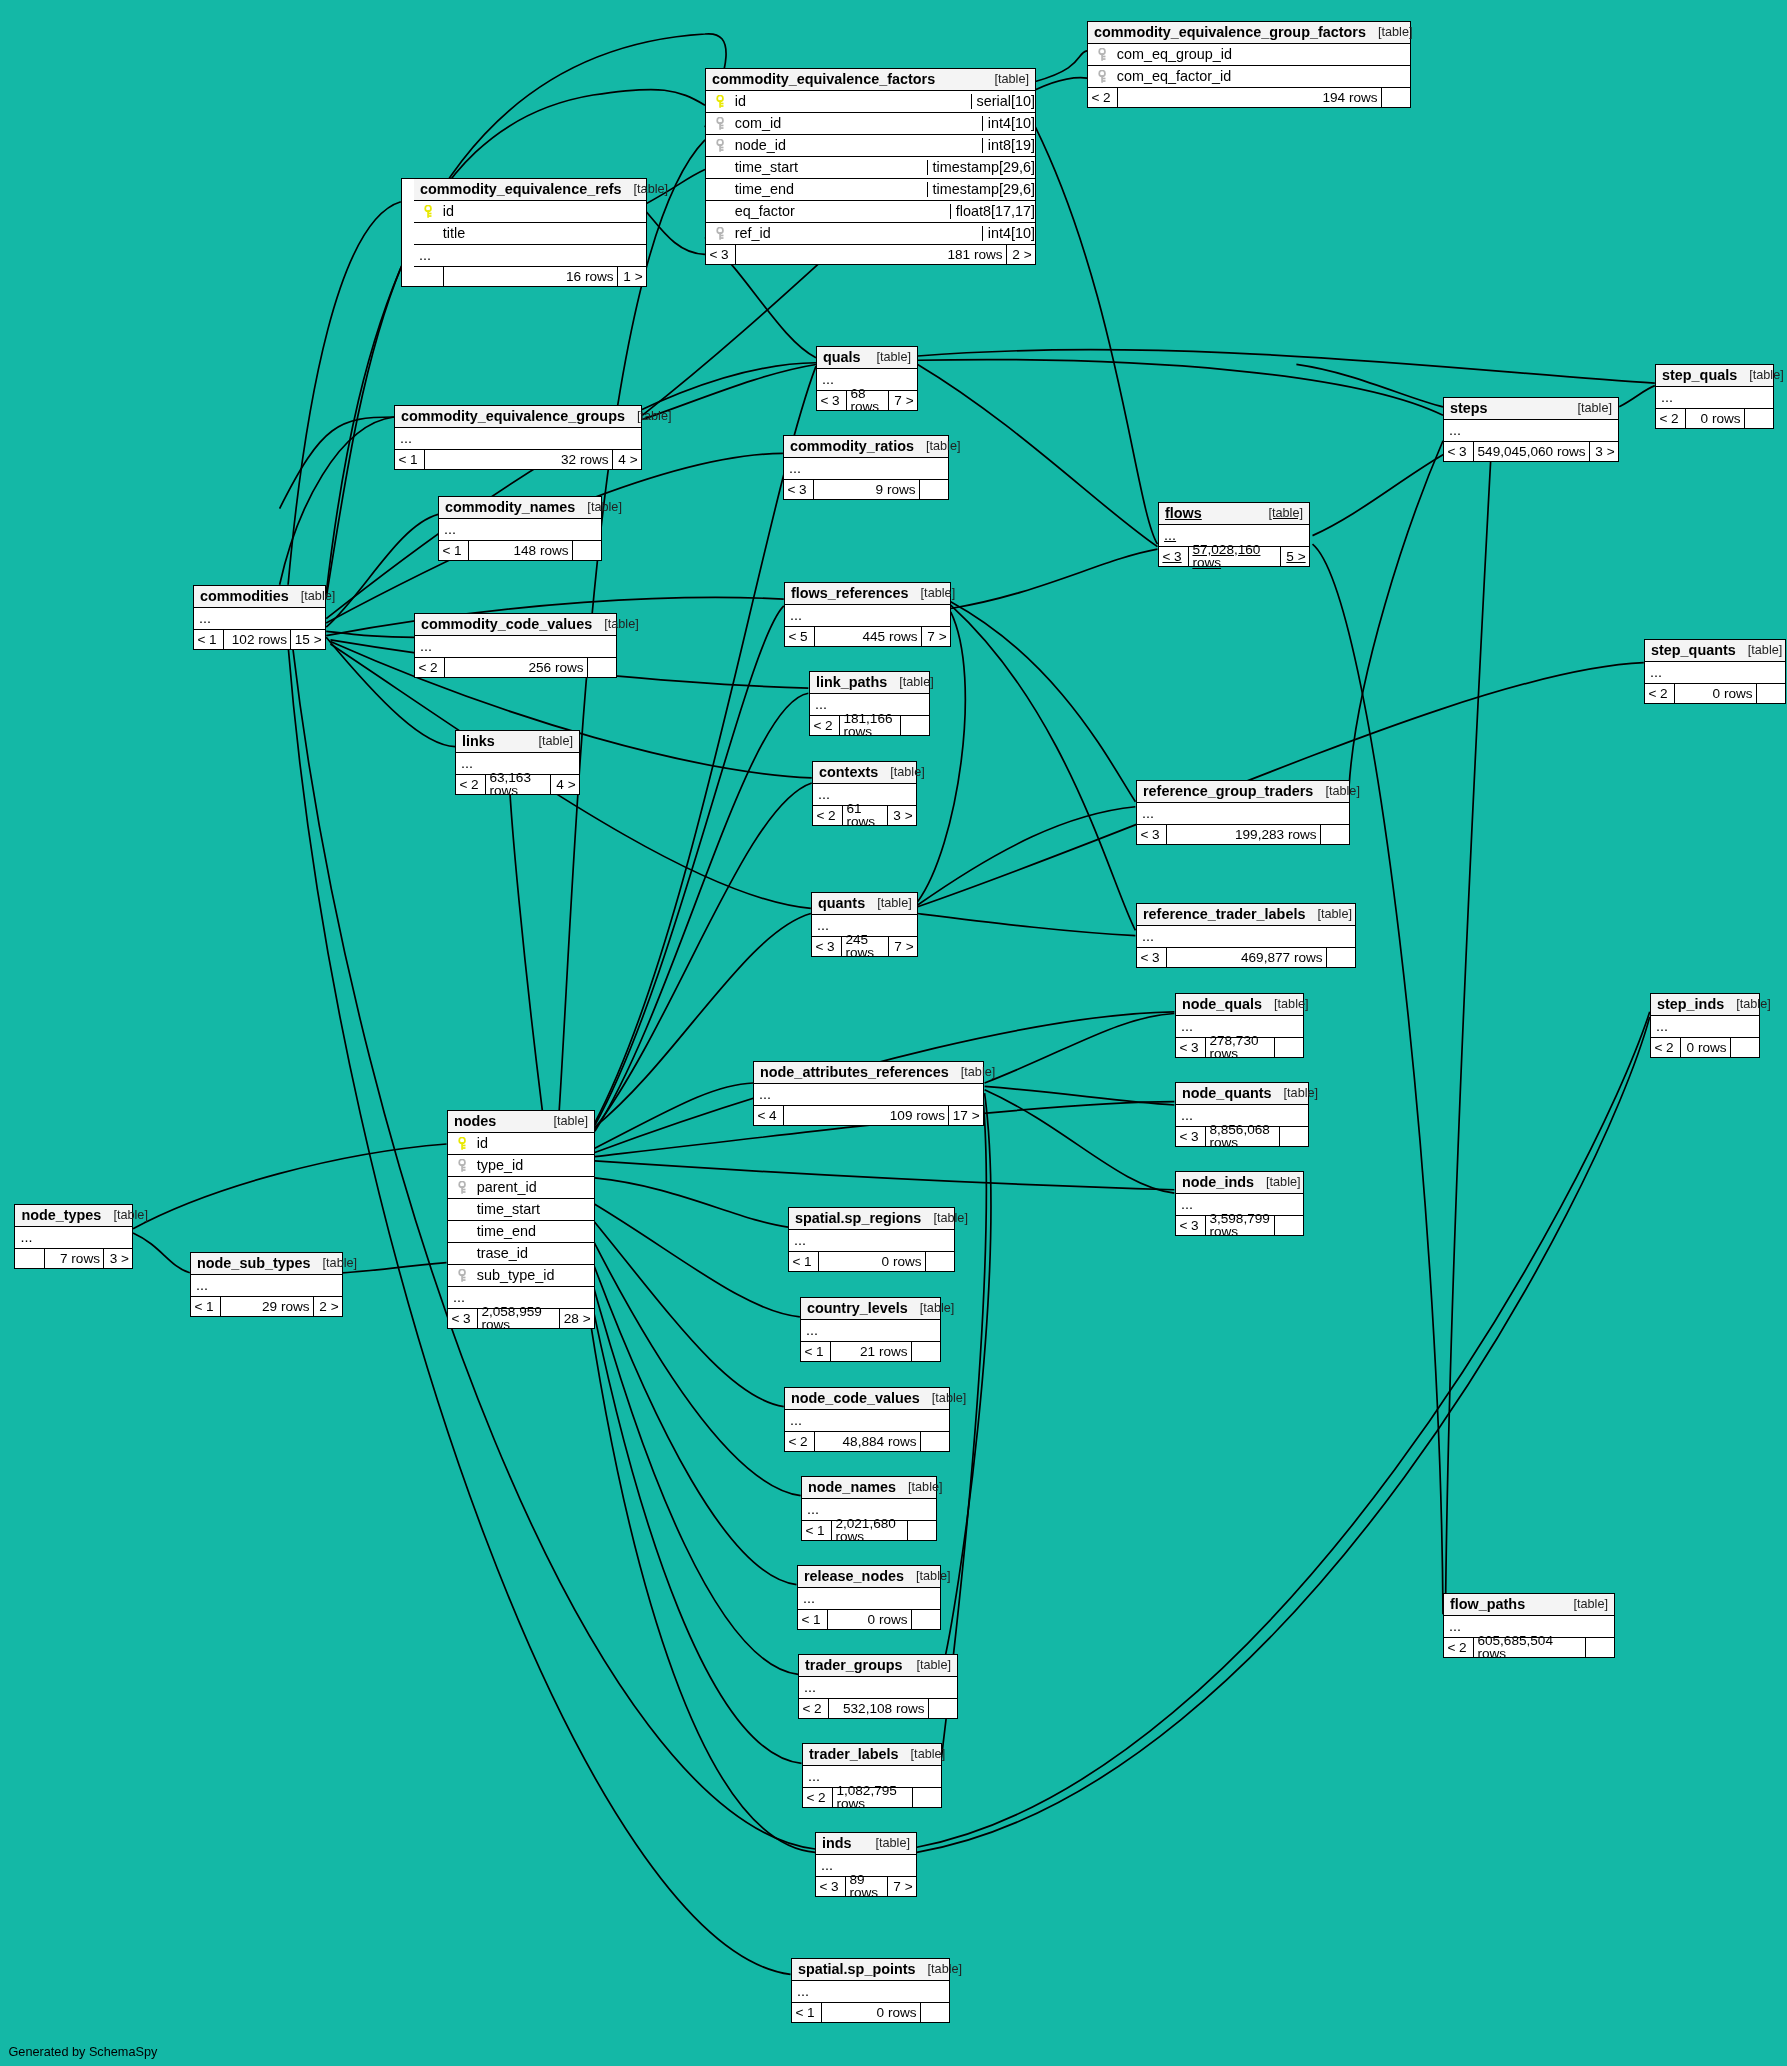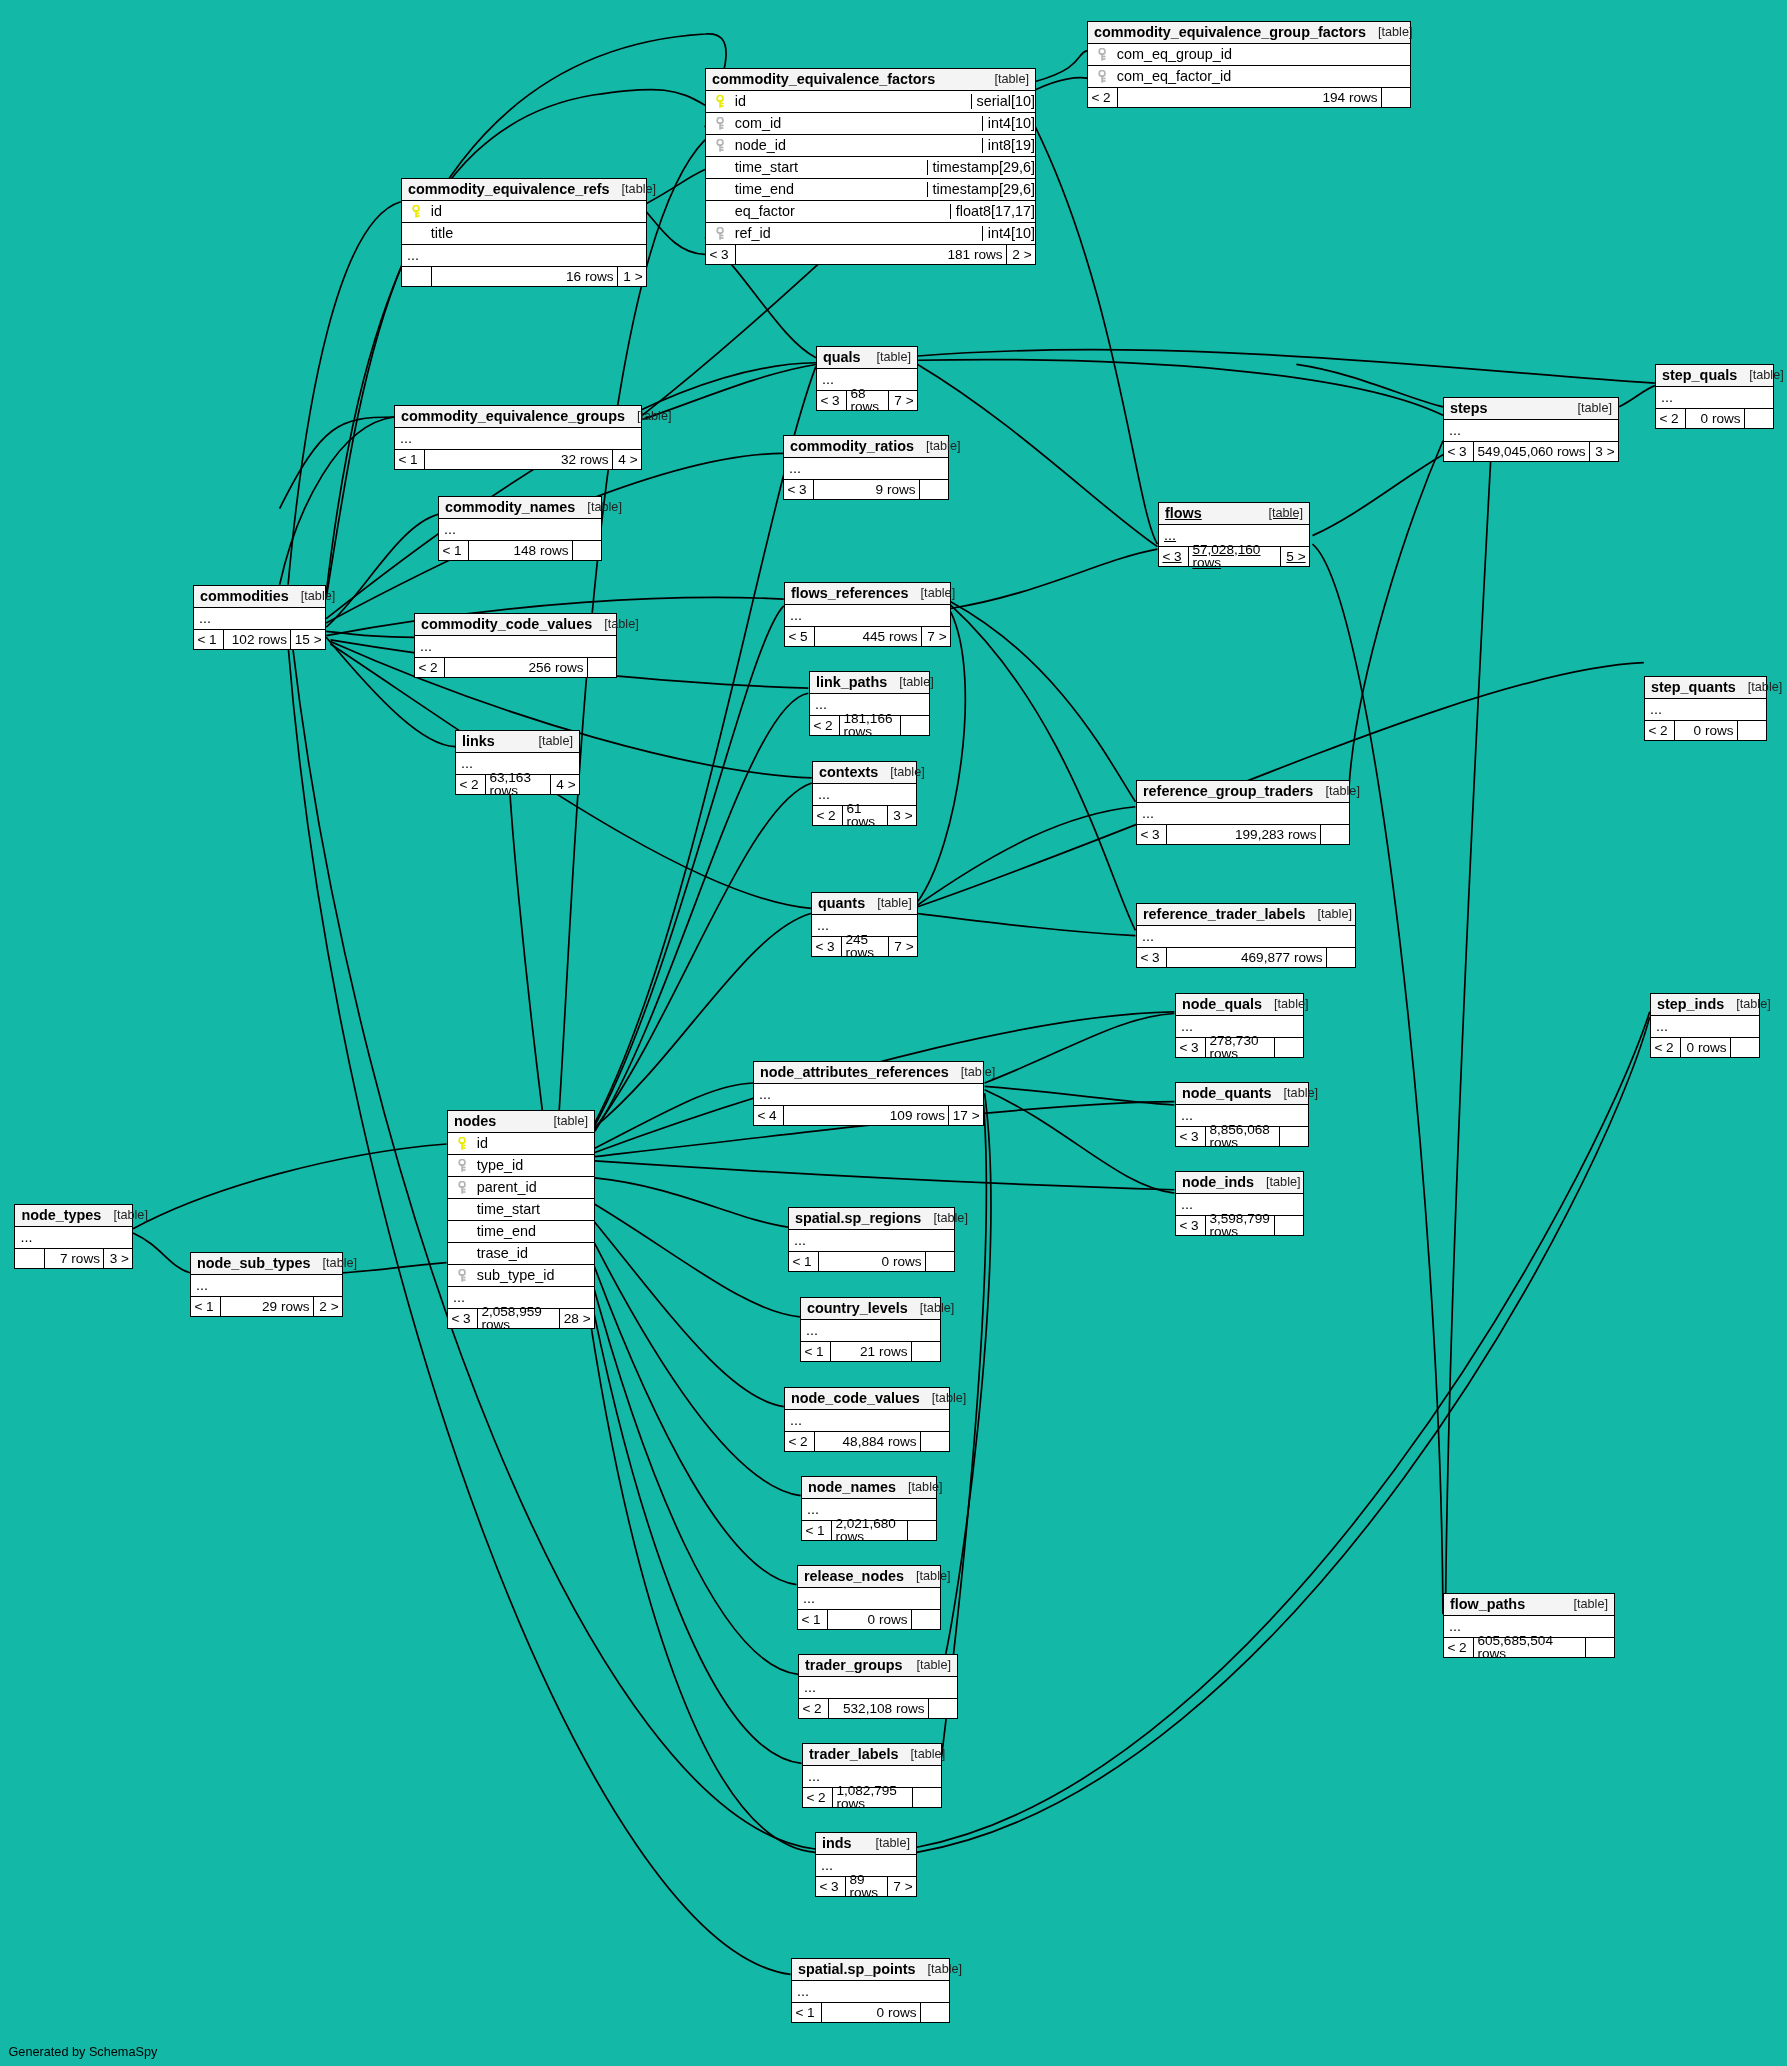--- a/index.html
+++ b/index.html
@@ -305,21 +305,21 @@
           </span>
           <span class="cname">ref_id</span>
           <span class="ctype">int4[10]</span>
         </div>
         <div class="foot">
           <div class="f-left">&lt; 3</div>
           <div class="f-mid">181 rows</div>
           <div class="f-right">2 &gt;</div>
         </div>
       </div>
-      <div class="node" style="left: 401px; top: 178px; width: 246px;">
+      <div class="node" style="left: 401px; top: 178px; width: 246px; padding-left: 12px;">
         <div class="hdr">
           <span class="tname">commodity_equivalence_refs</span>
           <span class="ttype">[table]</span>
         </div>
         <div class="col">
           <span class="keyslot pk-icon">
             <svg width="10.2" height="13.6" viewBox="0 0 12 16">
               <circle cx="6" cy="4" r="3.4" fill="none" stroke="#e8e800" stroke-width="2"></circle>
               <rect x="5" y="6" width="2" height="9" fill="#e8e800"></rect>
               <rect x="7" y="9" width="3" height="2" fill="#e8e800"></rect>
@@ -452,21 +452,21 @@
           <span class="tname">commodity_code_values</span>
           <span class="ttype">[table]</span>
         </div>
         <div class="ellip">...</div>
         <div class="foot">
           <div class="f-left">&lt; 2</div>
           <div class="f-mid">256 rows</div>
           <div class="f-right"></div>
         </div>
       </div>
-      <div class="node" style="left: 1644px; top: 676px; width: 123px;">
+      <div class="node" style="left: 1644px; top: 639px; width: 142px;">
         <div class="hdr">
           <span class="tname">step_quants</span>
           <span class="ttype">[table]</span>
         </div>
         <div class="ellip">...</div>
         <div class="foot">
           <div class="f-left">&lt; 2</div>
           <div class="f-mid">0 rows</div>
           <div class="f-right"></div>
         </div>

